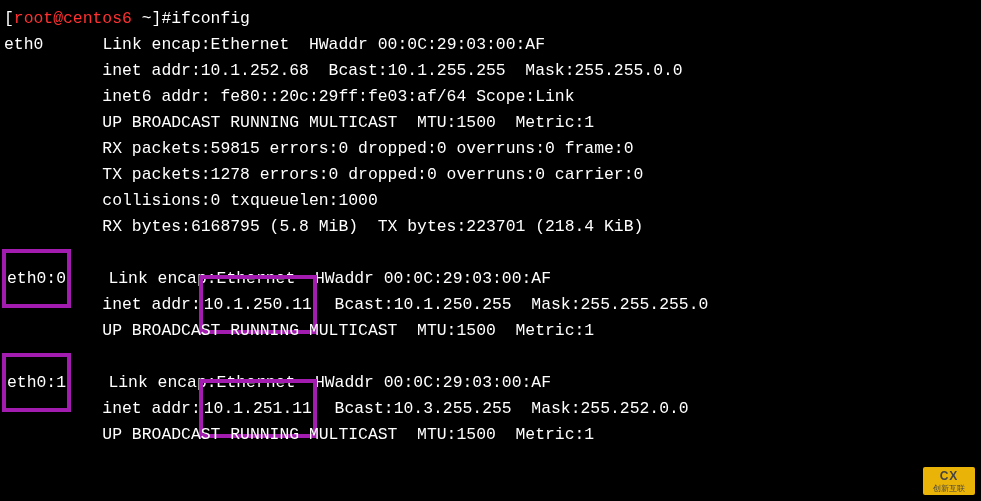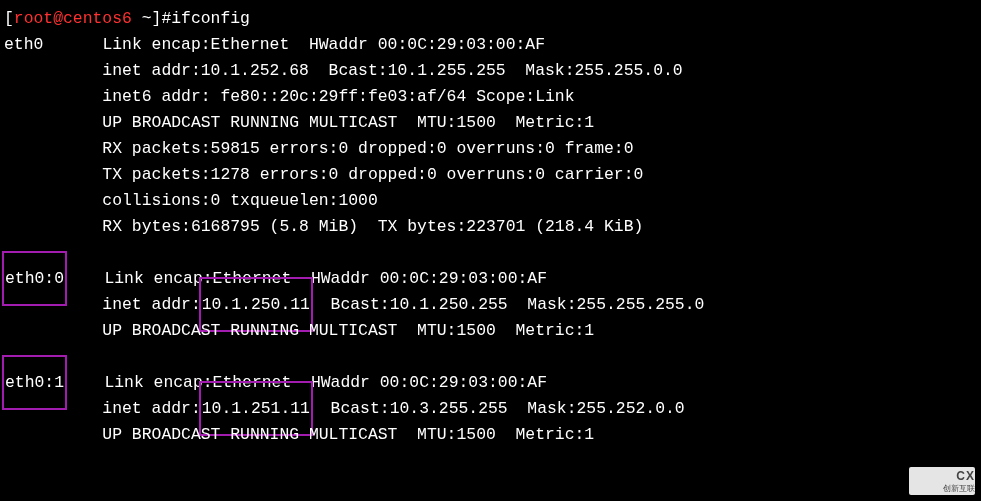--- a/index.html
+++ b/index.html
@@ -18,38 +18,38 @@
     color: #fff;
     padding: 6px 0 0 4px;
     position: relative;
   }
   .prompt-bracket { color: #fff; }
   .prompt-user { color: #ff3030; }
   .prompt-path { color: #fff; }
   .cmd { color: #fff; }
   .line { display: block; }
   .redbox {
-    border: 2px solid #a21caf;
+    border: 4px solid #a21caf;
     padding: 16px 1px;
     margin-left: -2px;
     margin-right: -2px;
   }
   .watermark {
     position: absolute;
     right: 6px;
     bottom: 6px;
-    width: 66px;
+    width: 52px;
     height: 28px;
-    background: #e5e5e5;
+    background: #eab308;
     font-family: Arial, sans-serif;
     font-size: 8px;
     color: #444;
     display: flex;
     flex-direction: column;
-    align-items: flex-end;
+    align-items: center;
     justify-content: center;
     border-radius: 2px;
   }
   .watermark .big {
     font-size: 12px;
     font-weight: bold;
     letter-spacing: 1px;
   }
 </style>
 </head>

